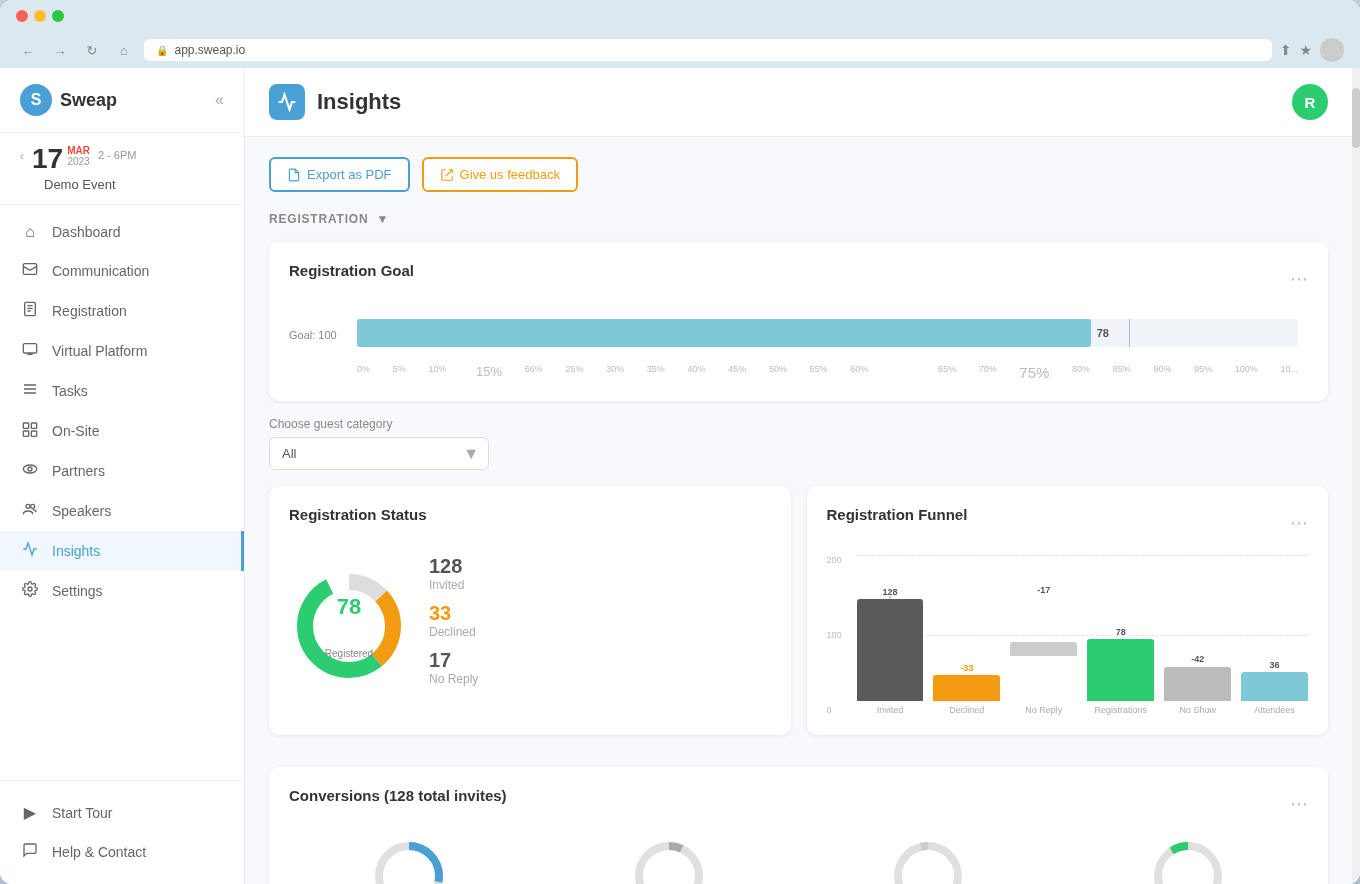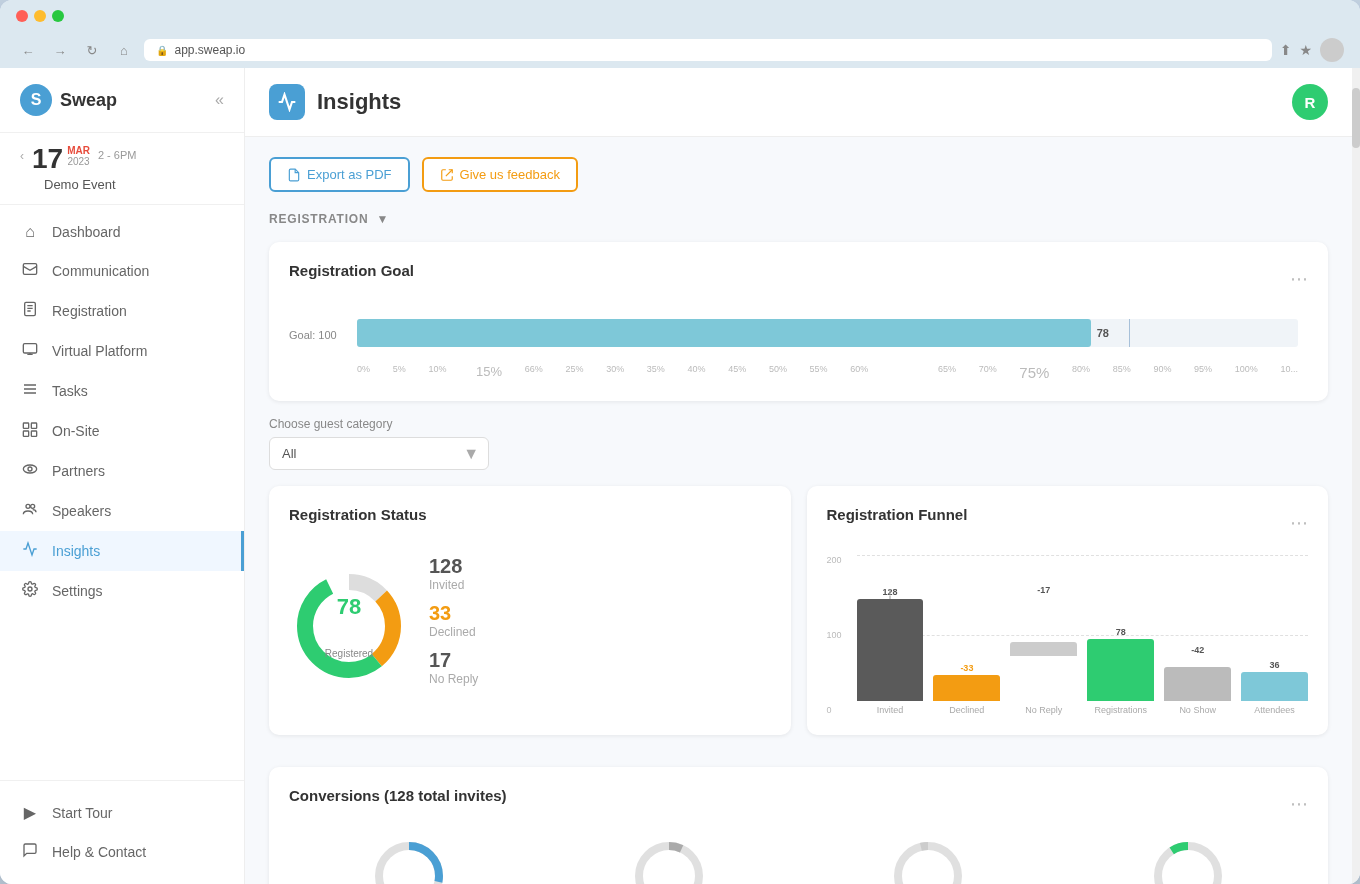--- a/index.html
+++ b/index.html
@@ -552,21 +552,21 @@
                   <span style="font-size:9px;color:#aaa;margin-top:4px;">No Reply</span>
                 </div>
 
                 <div style="flex:1; display:flex; flex-direction:column; align-items:center; height:100%; justify-content:flex-end;">
                   <span style="font-size:9px;color:#555;font-weight:600;margin-bottom:2px;">78</span>
                   <div style="width:100%; height:62px; background:#2ecc71; border-radius:3px 3px 0 0;"></div>
                   <span style="font-size:9px;color:#aaa;margin-top:4px;">Registrations</span>
                 </div>
 
                 <div style="flex:1; display:flex; flex-direction:column; align-items:center; height:100%; justify-content:flex-end;">
-                  <span style="font-size:9px;color:#555;font-weight:600;margin-bottom:12px;">-42</span>
+                  <span style="font-size:9px;color:#555;font-weight:600;margin-bottom:3px;">-42</span>
                   <div style="width:100%; height:34px; background:#bbb; border-radius:3px 3px 0 0;"></div>
                   <span style="font-size:9px;color:#aaa;margin-top:4px;">No Show</span>
                 </div>
 
                 <div style="flex:1; display:flex; flex-direction:column; align-items:center; height:100%; justify-content:flex-end;">
                   <span style="font-size:9px;color:#555;font-weight:600;margin-bottom:2px;">36</span>
                   <div style="width:100%; height:29px; background:#7ec8d8; border-radius:3px 3px 0 0;"></div>
                   <span style="font-size:9px;color:#aaa;margin-top:4px;">Attendees</span>
                 </div>
               </div>

